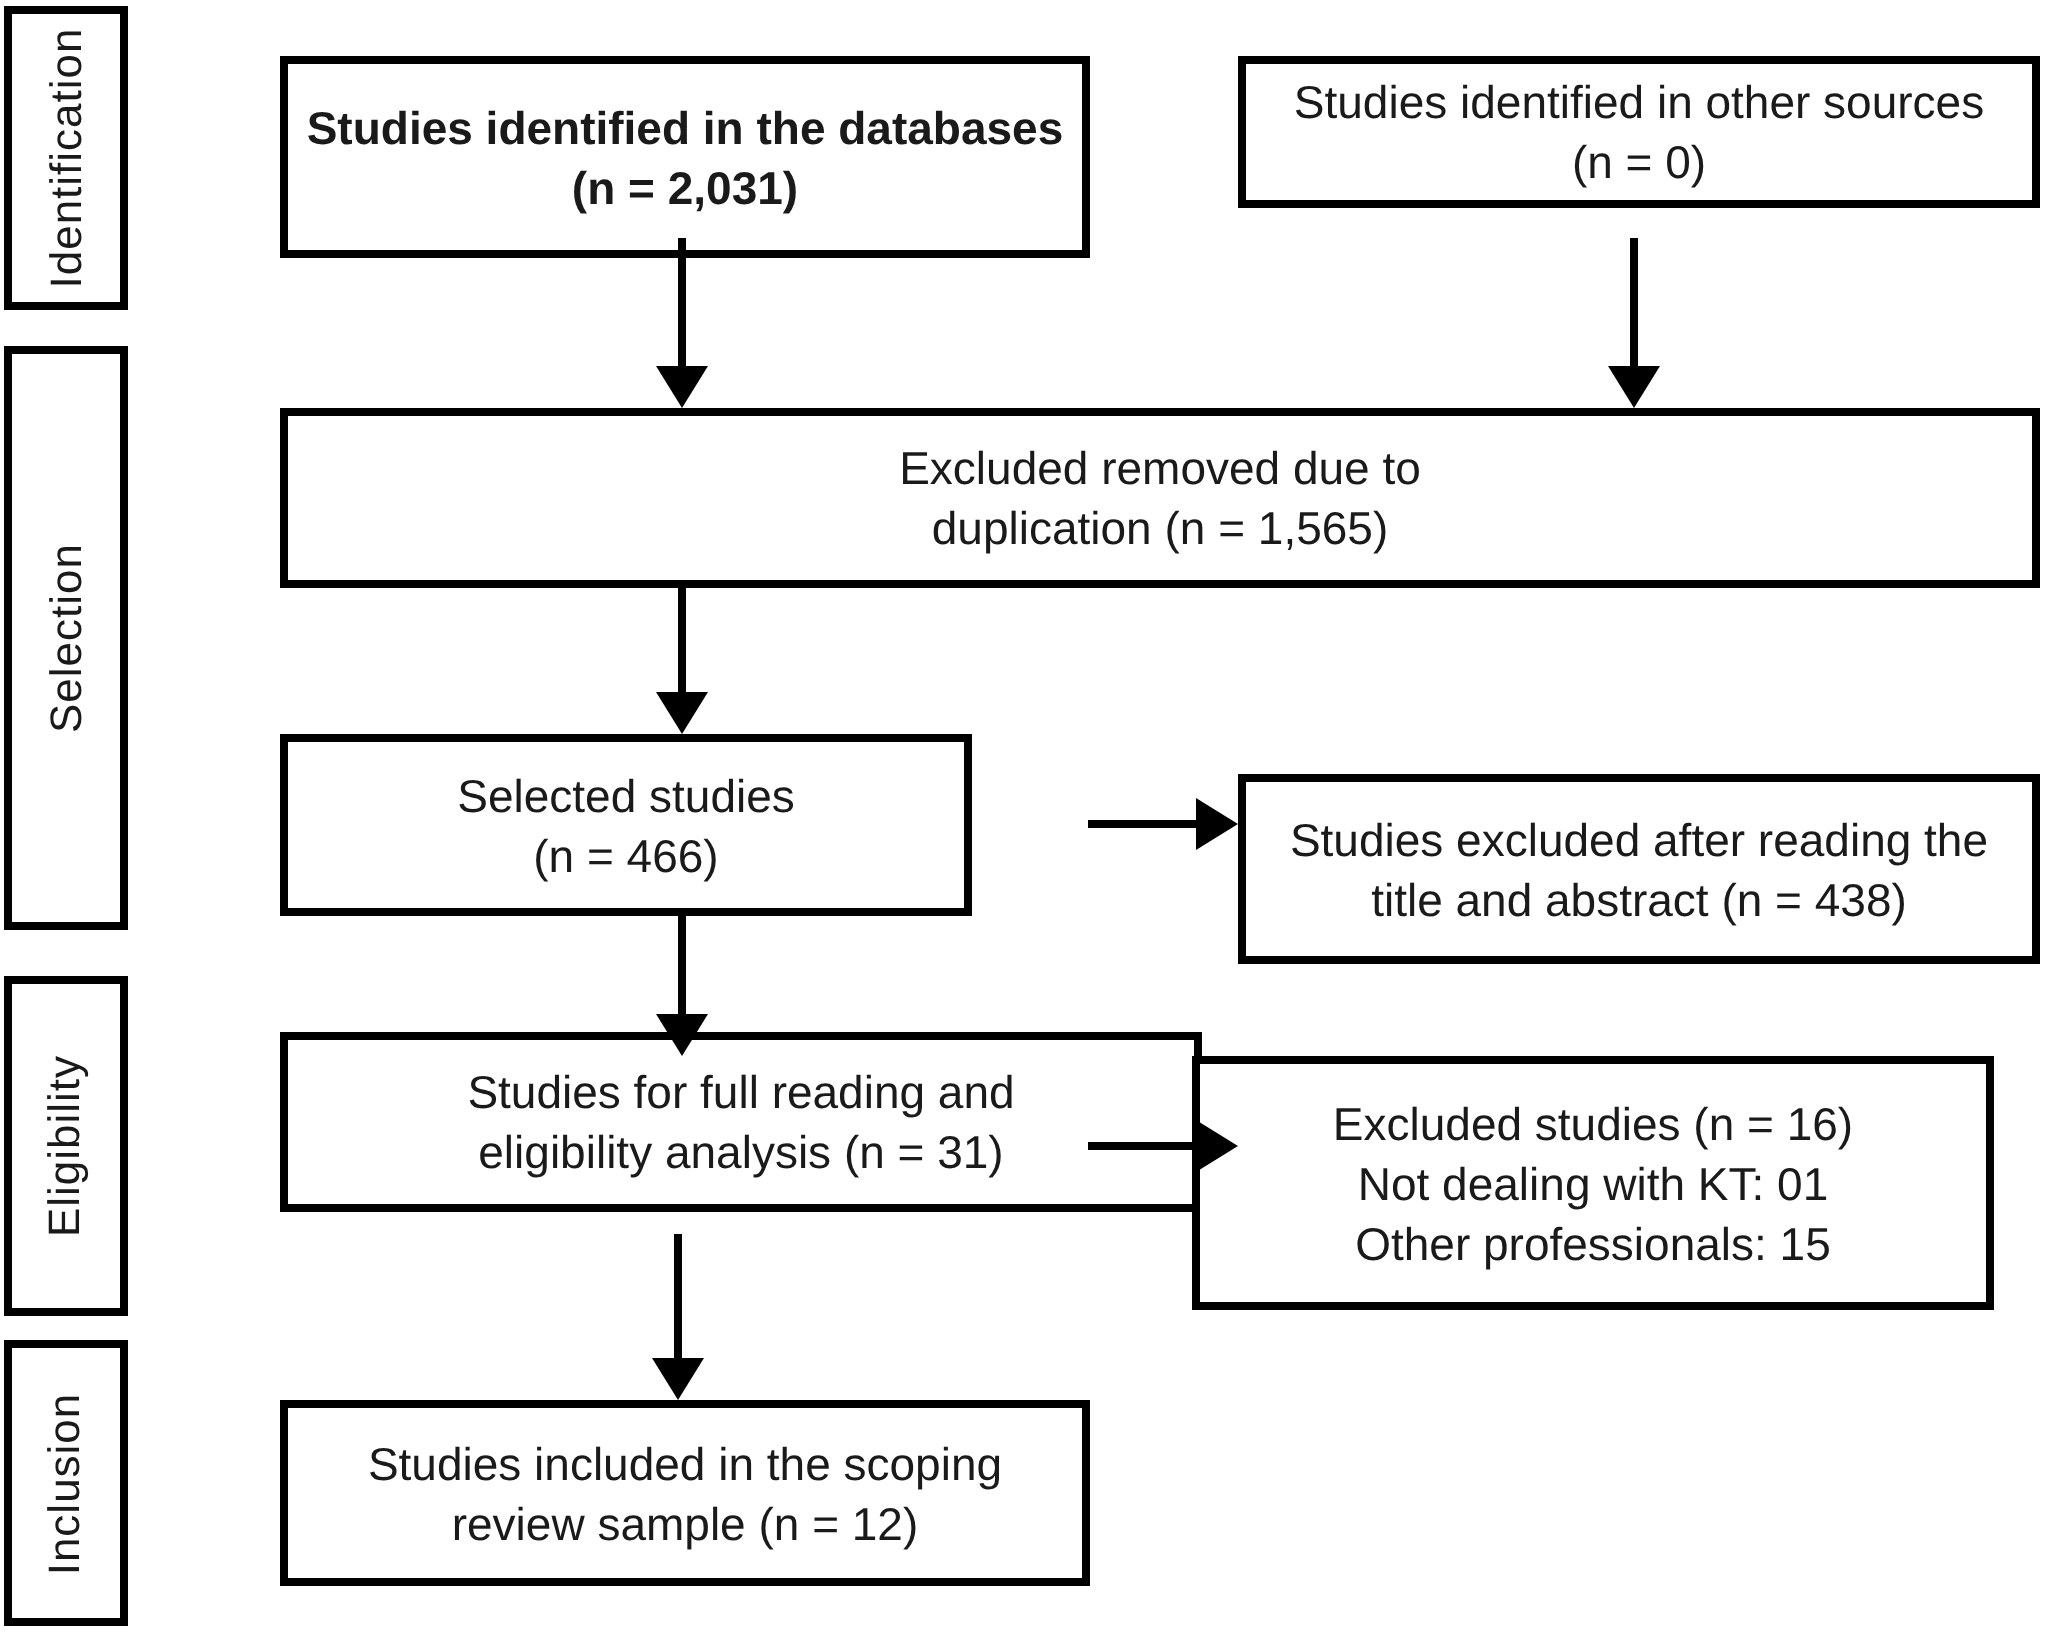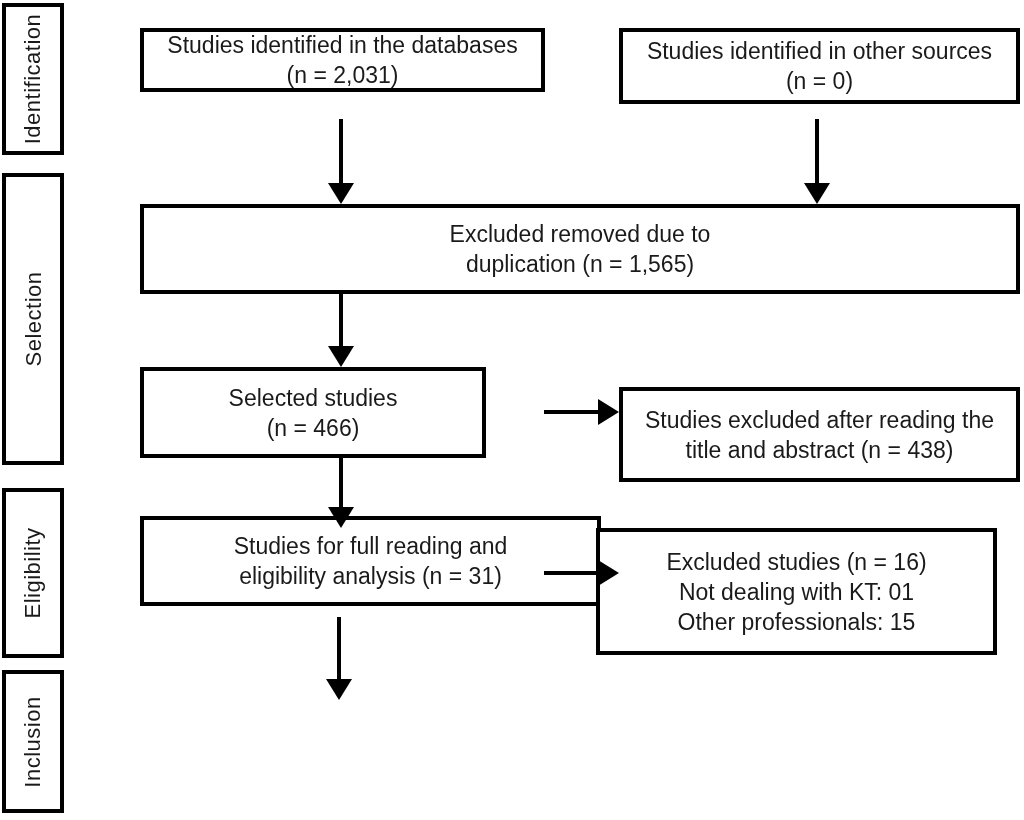--- a/index.html
+++ b/index.html
@@ -40,21 +40,21 @@
     white-space: nowrap;
     font-size: 22px;
     letter-spacing: 0.5px;
   }
   
   #stage-identification { top: 3px;   height: 152px; }
   #stage-selection      { top: 173px; height: 292px; }
   #stage-eligibility    { top: 488px; height: 170px; }
   #stage-inclusion      { top: 670px; height: 143px; }
   
-  #box-identified-databases { left: 140px; top: 28px;  width: 405px; height: 64px; }
+  #box-identified-databases { left: 140px; top: 28px;  width: 405px; height: 101px; font-weight: bold; }
   #box-identified-other     { left: 619px; top: 28px;  width: 401px; height: 76px; }
   #box-removed-duplication  { left: 140px; top: 204px; width: 880px; height: 90px; }
   #box-selected             { left: 140px; top: 367px; width: 346px; height: 91px; }
   #box-excluded-title       { left: 619px; top: 367px; width: 401px; height: 95px; margin-top: 20px; }
   #box-full-reading         { left: 140px; top: 516px; width: 461px; height: 90px; }
   #box-excluded-full        { left: 596px; top: 528px; width: 401px; height: 127px; }
   #box-included             { left: 140px; top: 700px; width: 405px; height: 93px; }
   
   .stem {
     position: absolute;
@@ -120,20 +120,24 @@
   <div class="box main-box" id="box-full-reading">
     <div>Studies for full reading and</div>
     <div>eligibility analysis (n = 31)</div>
   </div>
   <div class="box main-box" id="box-excluded-full">
     <div>Excluded studies (n = 16)</div>
     <div>Not dealing with KT: 01</div>
     <div>Other professionals: 15</div>
   </div>
 
+  <div class="box main-box" id="box-included">
+    <div>Studies included in the scoping</div>
+    <div>review sample (n = 12)</div>
+  </div>
 
   <div class="stem" style="left:339px; top:119px; width:4px; height:65px;"></div>
   <div class="ahead down" style="left:328px; top:183px;"></div>
 
   <div class="stem" style="left:815px; top:119px; width:4px; height:65px;"></div>
   <div class="ahead down" style="left:804px; top:183px;"></div>
 
   <div class="stem" style="left:339px; top:293px; width:4px; height:53px;"></div>
   <div class="ahead down" style="left:328px; top:346px;"></div>
 

